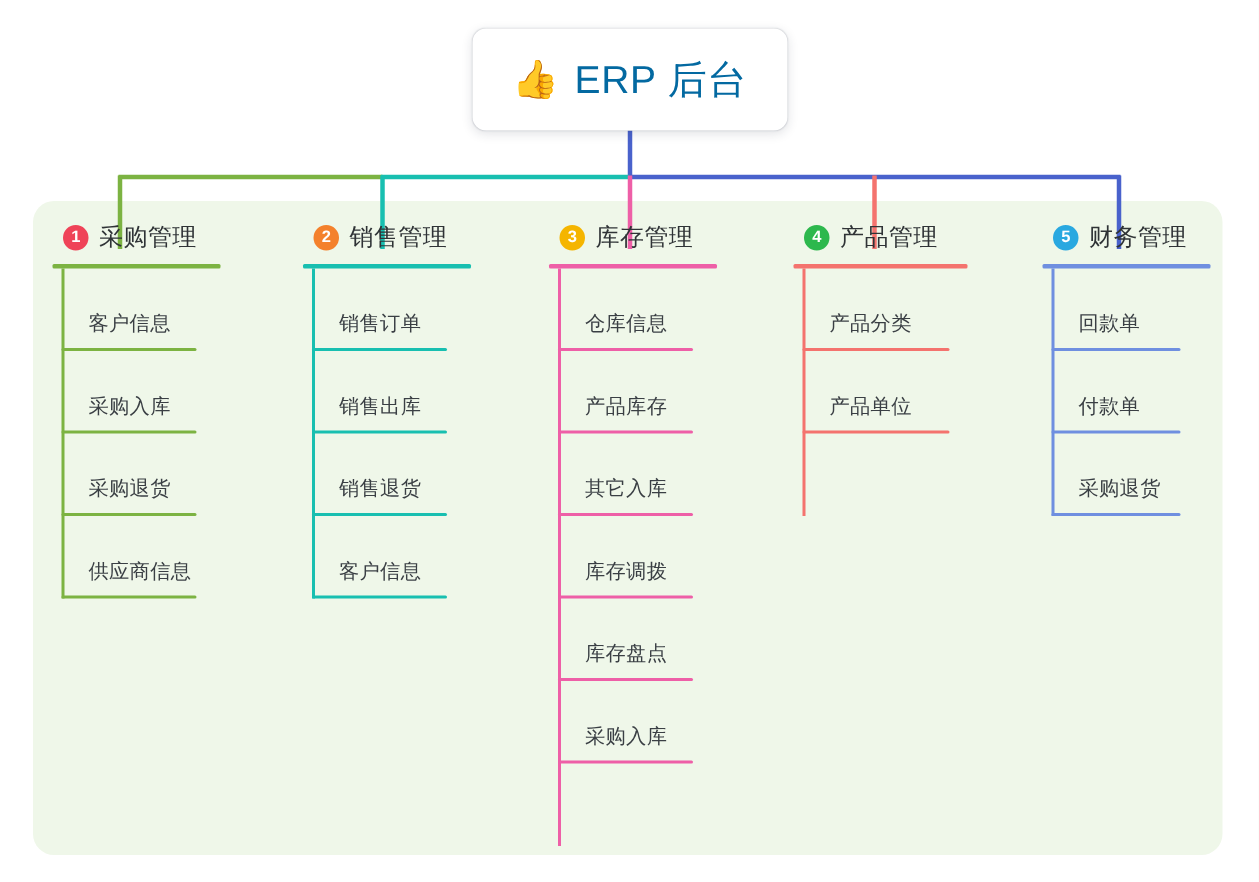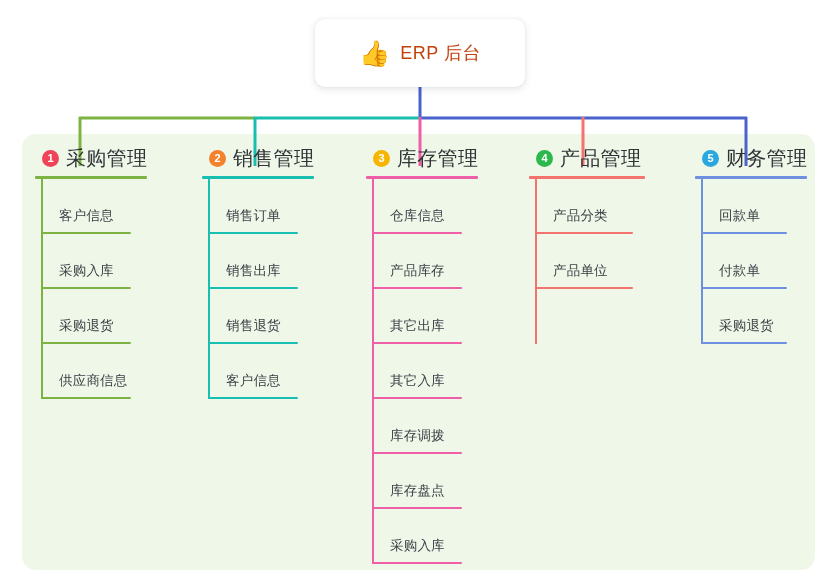--- a/index.html
+++ b/index.html
@@ -38,22 +38,22 @@
     display: flex;
     align-items: center;
     gap: 10px;
   }
   #root-emoji {
     font-size: 25px;
     line-height: 1;
     display: block;
   }
   #root-title {
-    font-size: 18px;
-    color: #c2410c;
+    font-size: 26px;
+    color: #0369a1;
     letter-spacing: 0.5px;
     white-space: nowrap;
   }
 
   
   #connectors {
     position: absolute;
     left: 0;
     top: 0;
     width: 839px;
@@ -90,21 +90,21 @@
     height: 17px;
     border-radius: 50%;
     color: #ffffff;
     font-size: 11px;
     line-height: 17px;
     text-align: center;
     font-weight: 600;
     flex: 0 0 auto;
   }
   .col-title {
-    font-size: 20px;
+    font-size: 16px;
     color: #2f3336;
     letter-spacing: 0.3px;
   }
   .col-underline {
     height: 3px;
     border-radius: 1px;
     margin-top: 6px;
   }
 
   .leaves {
@@ -233,24 +233,20 @@
           <div class="spine" style="background: rgb(238, 95, 167); height: 385px;"></div>
           <div class="leaf">
             <span class="leaf-label">仓库信息</span>
             <div class="leaf-underline" style="background: rgb(238, 95, 167); width: 90px;"></div>
           </div>
           <div class="leaf">
             <span class="leaf-label">产品库存</span>
             <div class="leaf-underline" style="background: rgb(238, 95, 167); width: 90px;"></div>
           </div>
           <div class="leaf">
-            <span class="leaf-label">其它出库</span>
-            <div class="leaf-underline" style="background: rgb(238, 95, 167); width: 90px;"></div>
-          </div>
-          <div class="leaf">
             <span class="leaf-label">其它入库</span>
             <div class="leaf-underline" style="background: rgb(238, 95, 167); width: 90px;"></div>
           </div>
           <div class="leaf">
             <span class="leaf-label">库存调拨</span>
             <div class="leaf-underline" style="background: rgb(238, 95, 167); width: 90px;"></div>
           </div>
           <div class="leaf">
             <span class="leaf-label">库存盘点</span>
             <div class="leaf-underline" style="background: rgb(238, 95, 167); width: 90px;"></div>

